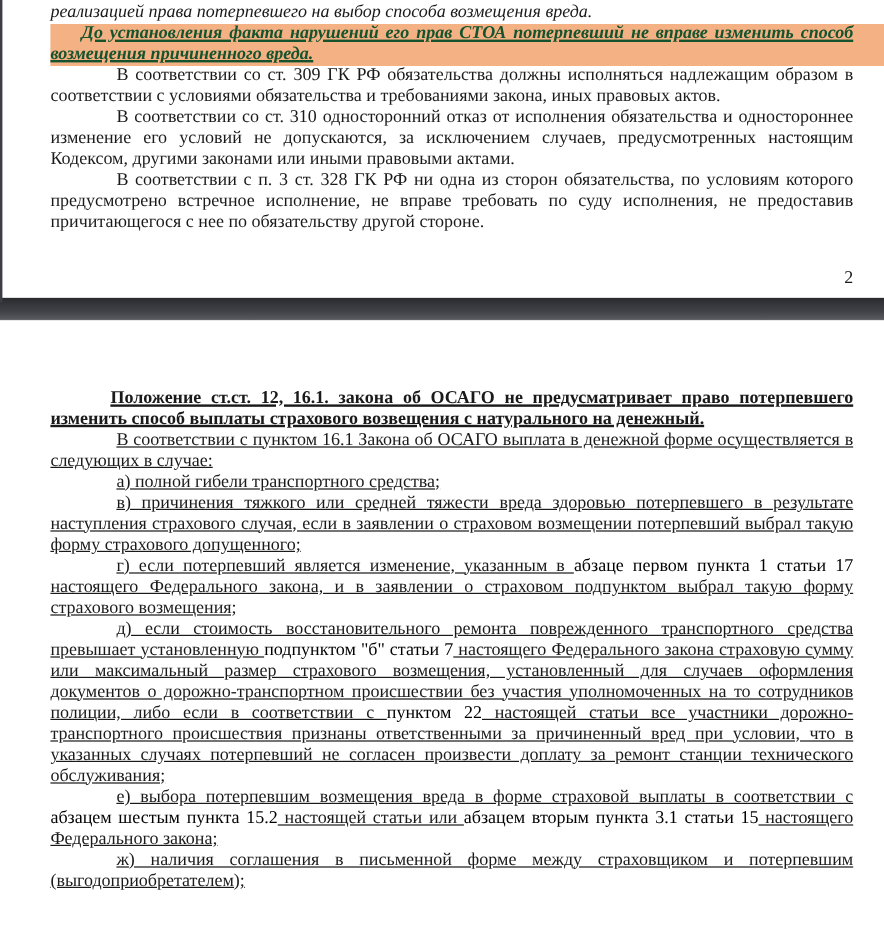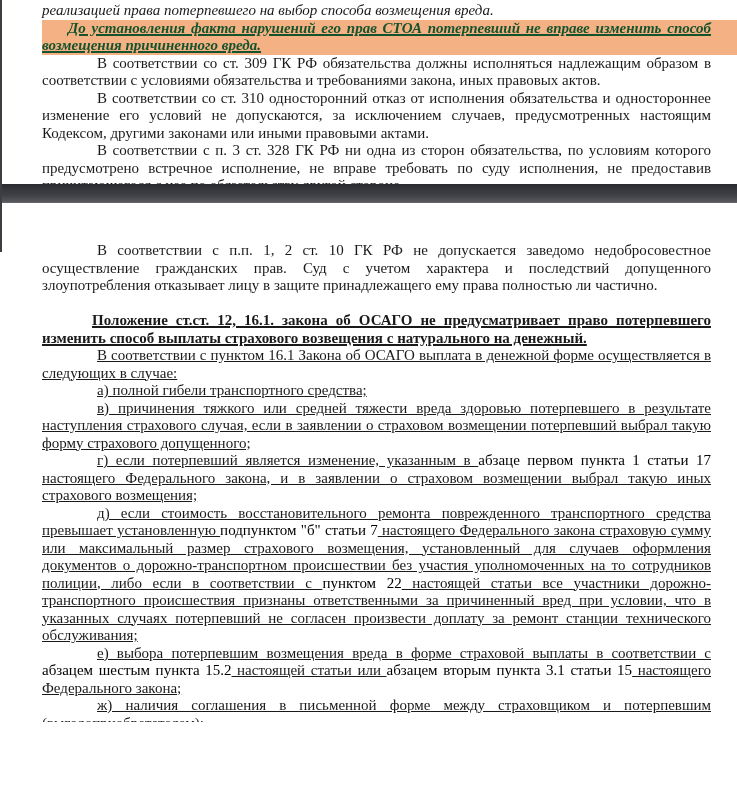--- a/index.html
+++ b/index.html
@@ -25,21 +25,21 @@
     z-index: 3;
   }
   .page {
     position: relative;
     background: #ffffff;
     box-sizing: border-box;
     padding-left: 42px;
     padding-right: 26px;
   }
   .page1 {
-    height: 184px;
+    height: 248px;
     padding-top: 2px;
     overflow: hidden;
   }
   .separator {
     height: 19px;
     width: 737px;
     background: linear-gradient(to bottom, #27292d 0%, #35373c 30%, #3f4147 60%, #55575d 92%, #6a6c72 100%);
   }
   .page2 {
     height: 519px;
@@ -103,22 +103,21 @@
   </div>
   <p class="para">В соответствии со ст. 309 ГК РФ обязательства должны исполняться надлежащим образом в соответствии с условиями обязательства и требованиями закона, иных правовых актов.</p>
   <p class="para">В соответствии со ст. 310 односторонний отказ от исполнения обязательства и одностороннее изменение его условий не допускаются, за исключением случаев, предусмотренных настоящим Кодексом, другими законами или иными правовыми актами.</p>
   <p class="para">В соответствии с п. 3 ст. 328 ГК РФ  ни одна из сторон обязательства, по условиям которого предусмотрено встречное исполнение, не вправе требовать по суду исполнения, не предоставив причитающегося с нее по обязательству другой стороне.</p>
   <div class="pagenum">2</div>
 </div>
 
 <div class="separator"></div>
 
 <div class="page page2">
-  <p class="para">В соответствии с п.п. 1, 2  ст. 10 ГК РФ не допускается заведомо недобросовестное осуществление гражданских прав. Суд с учетом характера и последствий допущенного злоупотребления отказывает лицу в защите принадлежащего ему права полностью ли частично.</p>
   <p class="para heading">Положение ст.ст. 12, 16.1. закона об ОСАГО не предусматривает право потерпевшего изменить способ выплаты страхового возвещения с натурального на денежный.</p>
   <p class="para"><span class="plain">В соответствии с пунктом 16.1 Закона об ОСАГО выплата в денежной форме осуществляется в следующих в случае:</span></p>
   <p class="para"><span class="plain">а) полной гибели транспортного средства;</span></p>
   <p class="para"><span class="plain">в) причинения тяжкого или средней тяжести вреда здоровью потерпевшего в результате наступления страхового случая, если в заявлении о страховом возмещении потерпевший выбрал такую форму страхового допущенного;</span></p>
-  <p class="para"><span class="plain">г) если потерпевший является изменение, указанным в </span><span class="link">абзаце первом пункта 1 статьи 17</span><span class="plain"> настоящего Федерального закона, и в заявлении о страховом возмещении выбрал такую иных страхового возмещения;</span></p>
+  <p class="para"><span class="plain">г) если потерпевший является изменение, указанным в </span><span class="link">абзаце первом пункта 1 статьи 17</span><span class="plain"> настоящего Федерального закона, и в заявлении о страховом подпунктом выбрал такую форму страхового возмещения;</span></p>
   <p class="para"><span class="plain">д) если стоимость восстановительного ремонта поврежденного транспортного средства превышает установленную </span><span class="link">подпунктом "б" статьи 7</span><span class="plain"> настоящего Федерального закона страховую сумму или максимальный размер страхового возмещения, установленный для случаев оформления документов о дорожно-транспортном происшествии без участия уполномоченных на то сотрудников полиции, либо если в соответствии с </span><span class="link">пунктом 22</span><span class="plain"> настоящей статьи все участники дорожно-транспортного происшествия признаны ответственными за причиненный вред при условии, что в указанных случаях потерпевший не согласен произвести доплату за ремонт станции технического обслуживания;</span></p>
   <p class="para"><span class="plain">е) выбора потерпевшим возмещения вреда в форме страховой выплаты в соответствии с </span><span class="link">абзацем шестым пункта 15.2</span><span class="plain"> настоящей статьи или </span><span class="link">абзацем вторым пункта 3.1 статьи 15</span><span class="plain"> настоящего Федерального закона;</span></p>
   <p class="para"><span class="plain">ж) наличия соглашения в письменной форме между страховщиком и потерпевшим (выгодоприобретателем);</span></p>
 </div>
 
 </body></html>

